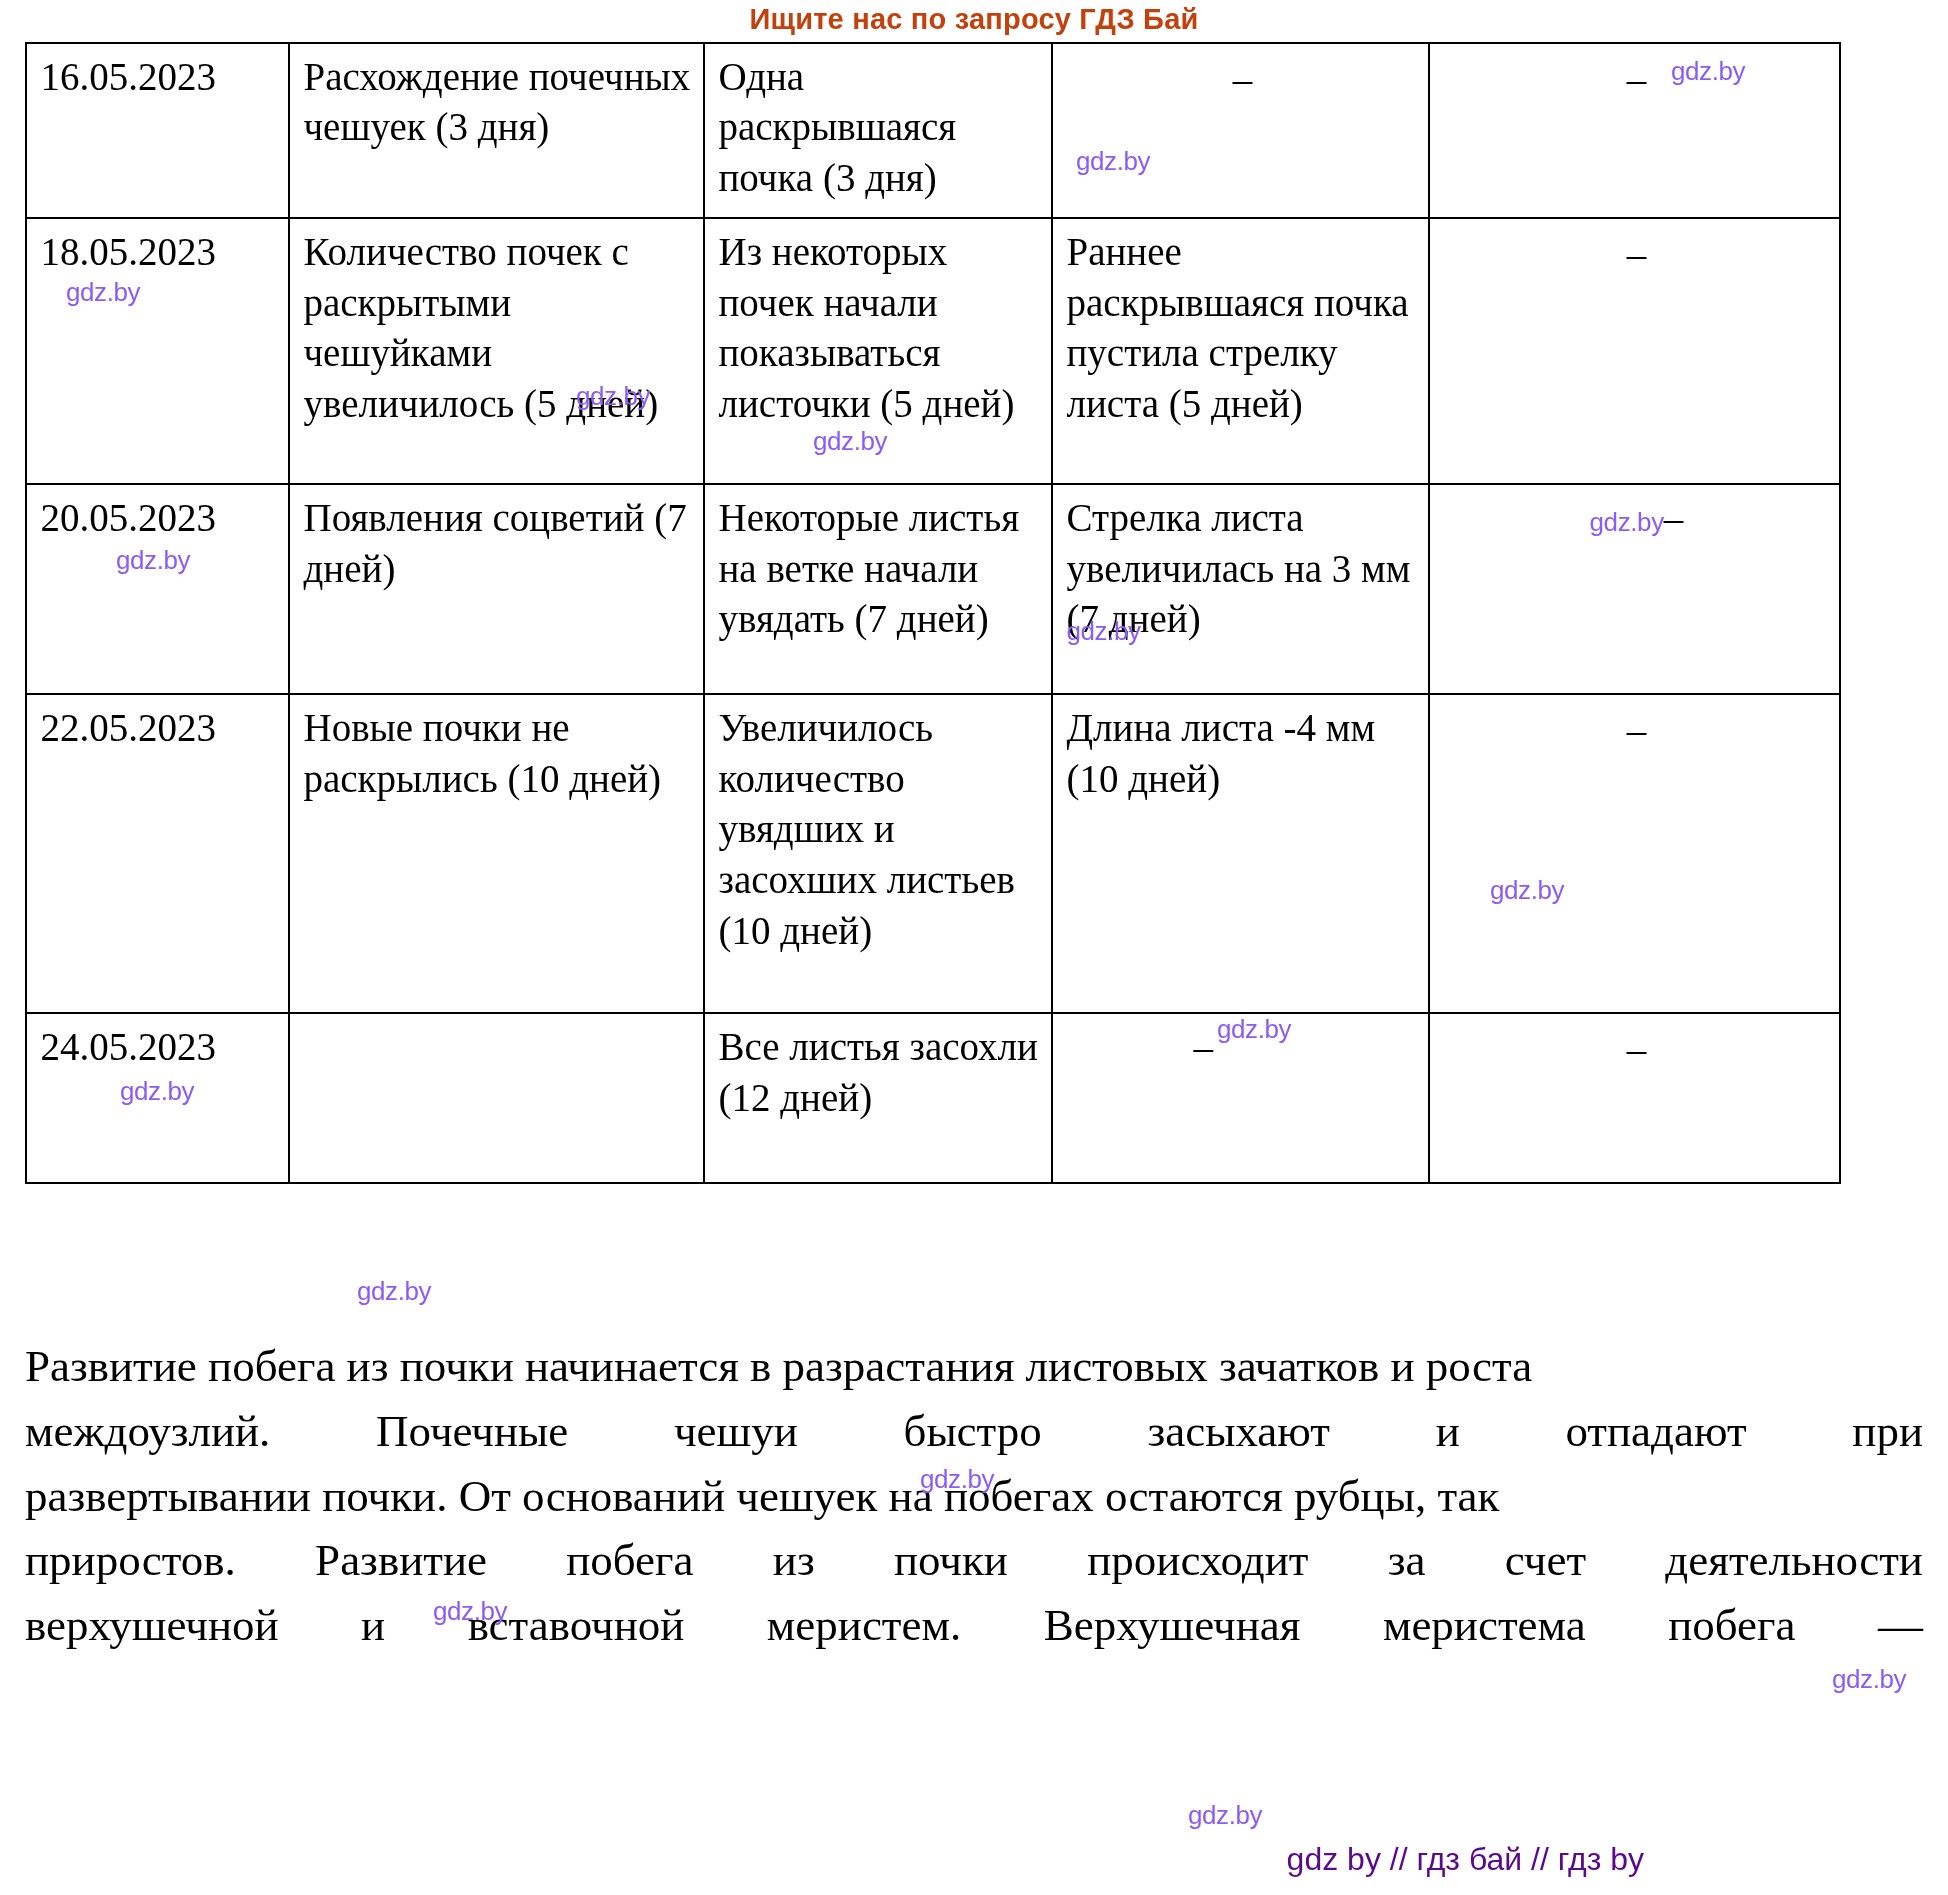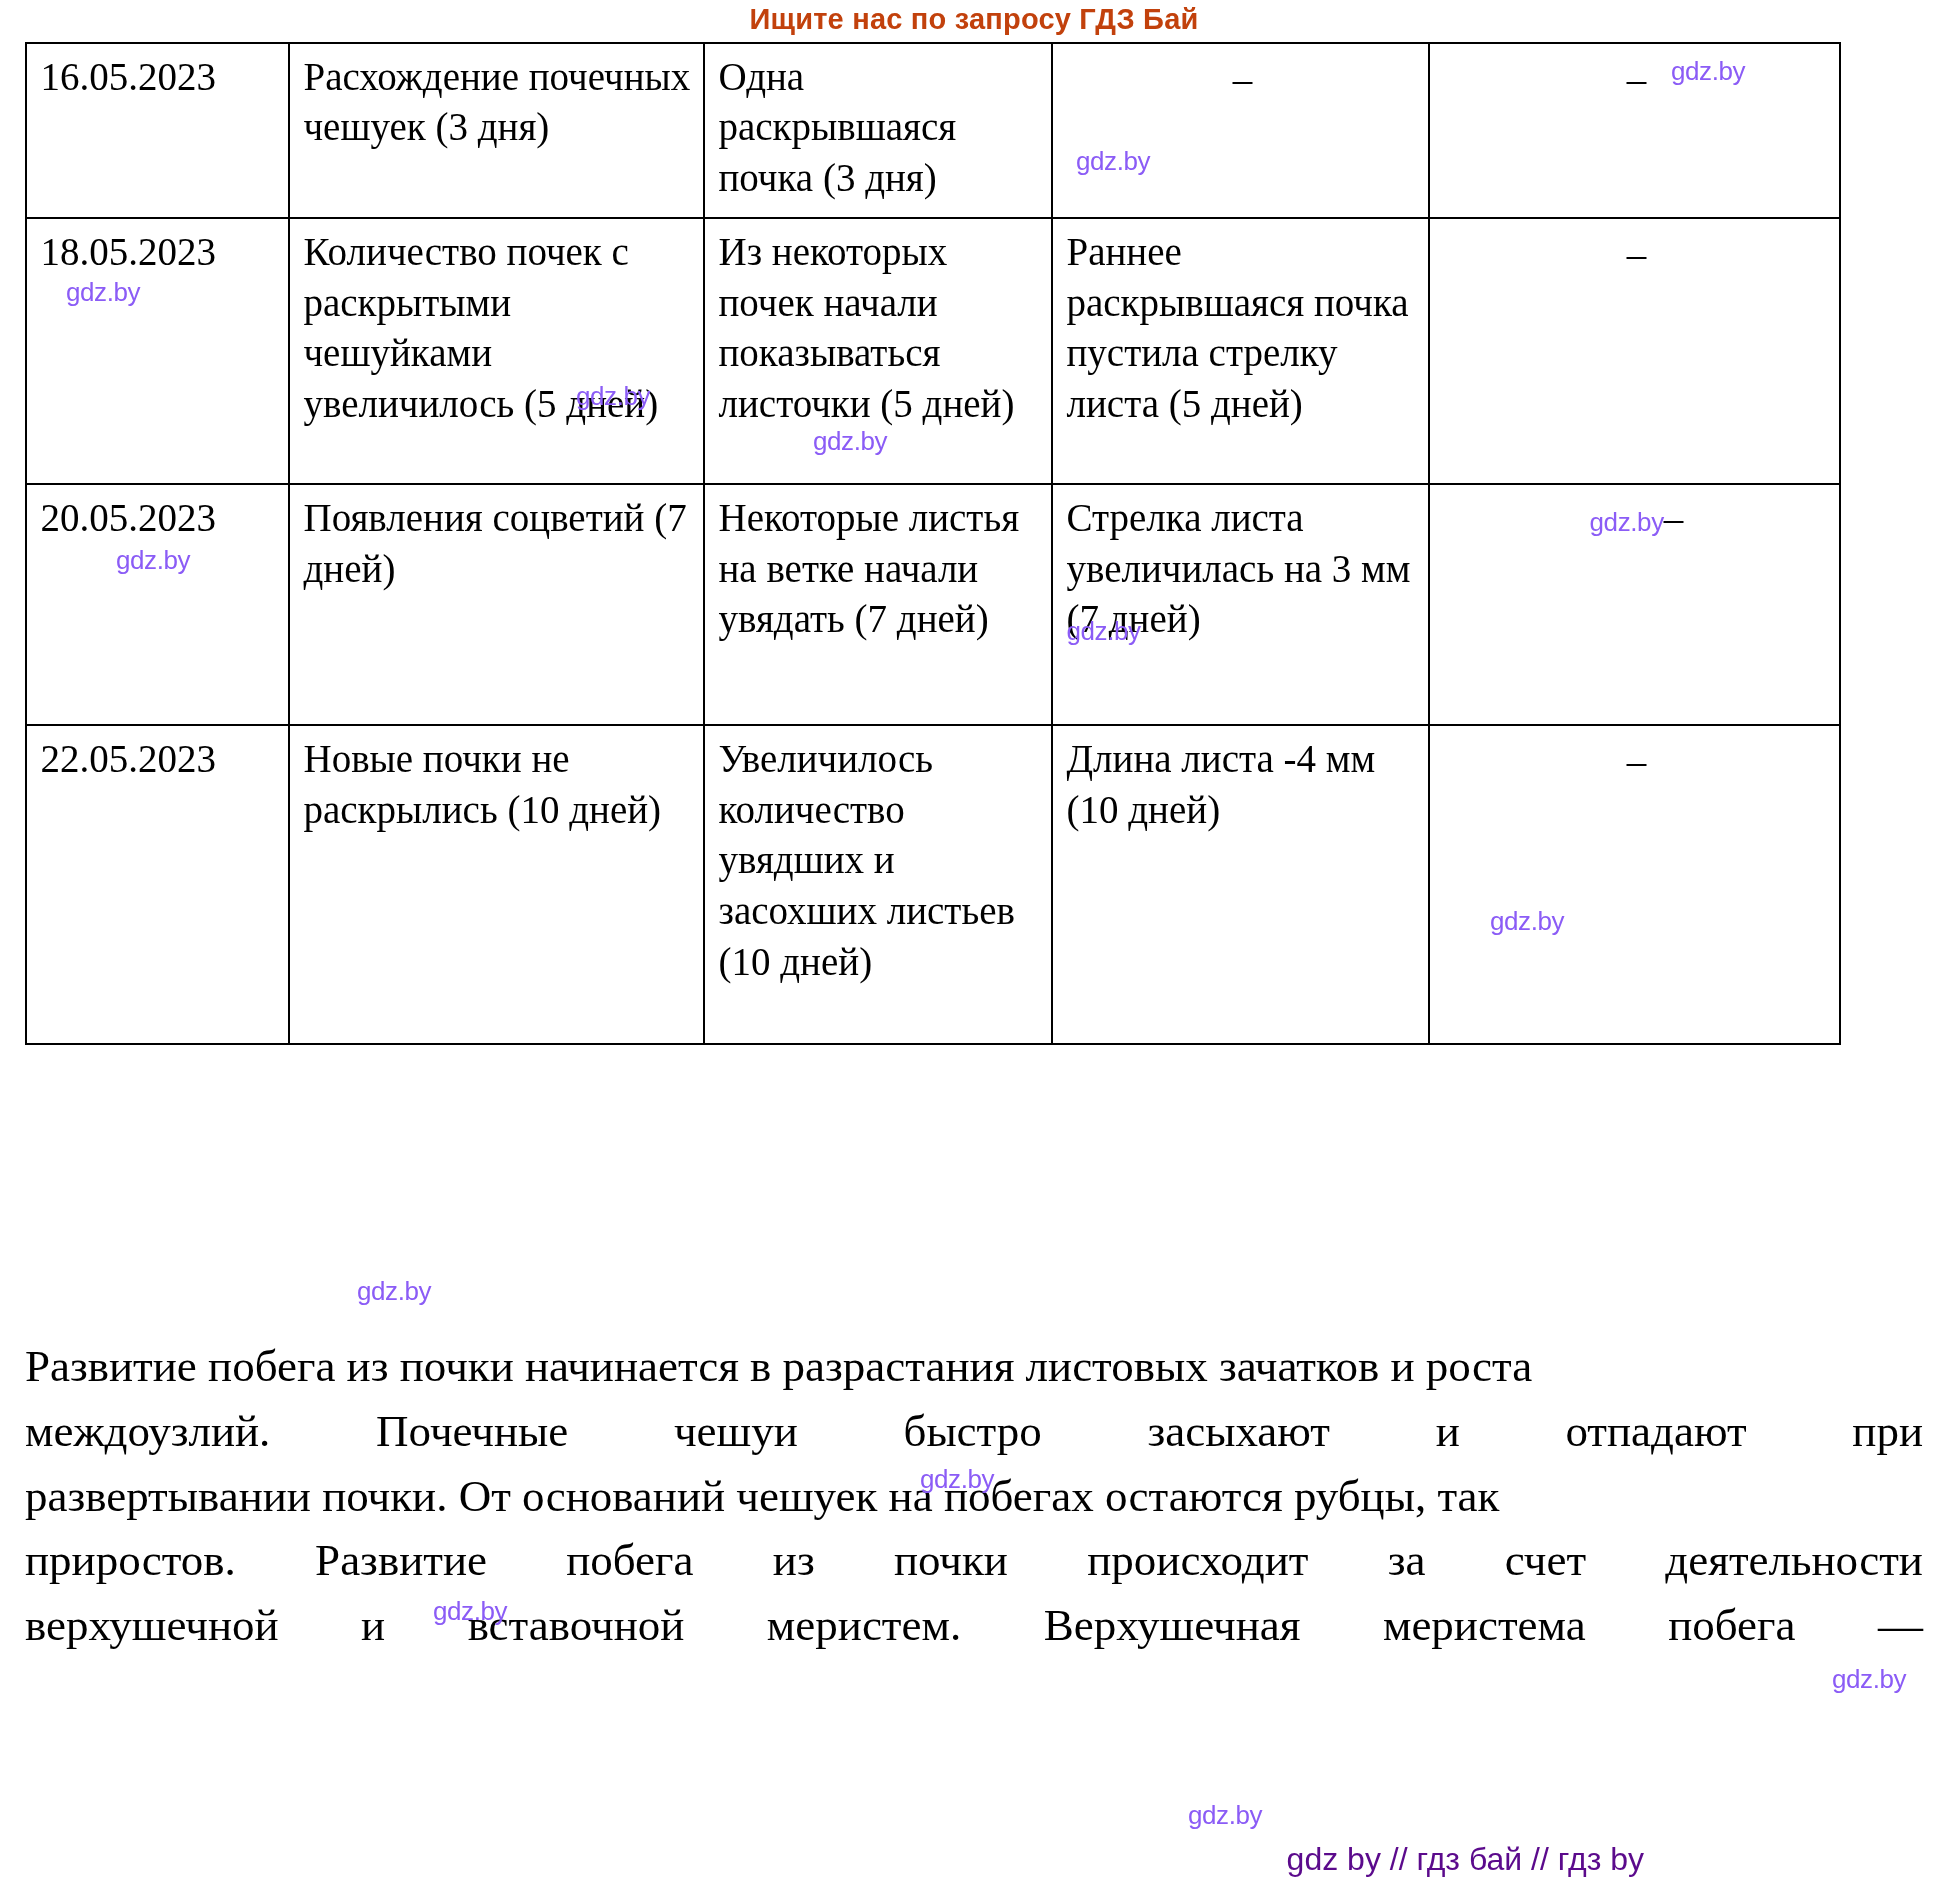--- a/index.html
+++ b/index.html
@@ -174,21 +174,21 @@
         <span class="wm wm-abs" style="left:108px; top:209px;">gdz.by</span>
       </td>
       <td>
         <span class="cell-text">Раннее раскрывшаяся почка пустила стрелку листа (5 дней)</span>
       </td>
       <td class="center-dash">
         <span class="dash">–</span>
       </td>
     </tr>
 
-    <tr style="height:241px;">
+    <tr style="height:210px;">
       <td>
         <span class="cell-text">20.05.2023</span>
         <span class="wm wm-abs" style="left:89px; top:62px;">gdz.by</span>
       </td>
       <td>
         <span class="cell-text">Появления соцветий (7 дней)</span>
       </td>
       <td>
         <span class="cell-text">Некоторые листья на ветке начали увядать (7 дней)</span>
       </td>
@@ -213,20 +213,38 @@
       </td>
       <td>
         <span class="cell-text">Длина листа -4 мм (10 дней)</span>
       </td>
       <td class="center-dash">
         <span class="dash">–</span>
         <span class="wm wm-abs" style="left:60px; top:182px;">gdz.by</span>
       </td>
     </tr>
 
+    <tr style="height:170px;">
+      <td>
+        <span class="cell-text">24.05.2023</span>
+        <span class="wm wm-abs" style="left:93px; top:64px;">gdz.by</span>
+      </td>
+      <td>
+        <span class="cell-text"></span>
+      </td>
+      <td>
+        <span class="cell-text">Все листья засохли (12 дней)</span>
+      </td>
+      <td style="text-align:center;">
+        <span class="dash">–</span><span class="wm wm-inline">gdz.by</span>
+      </td>
+      <td class="center-dash">
+        <span class="dash">–</span>
+      </td>
+    </tr>
 
   </tbody>
 </table>
 
 <span class="wm page-wm" style="left:357px; top:1278px;">gdz.by</span>
 
 <div class="para">
   <span class="line">Развитие побега из почки начинается в разрастания листовых зачатков и роста</span>
 
   <span class="line justified">

